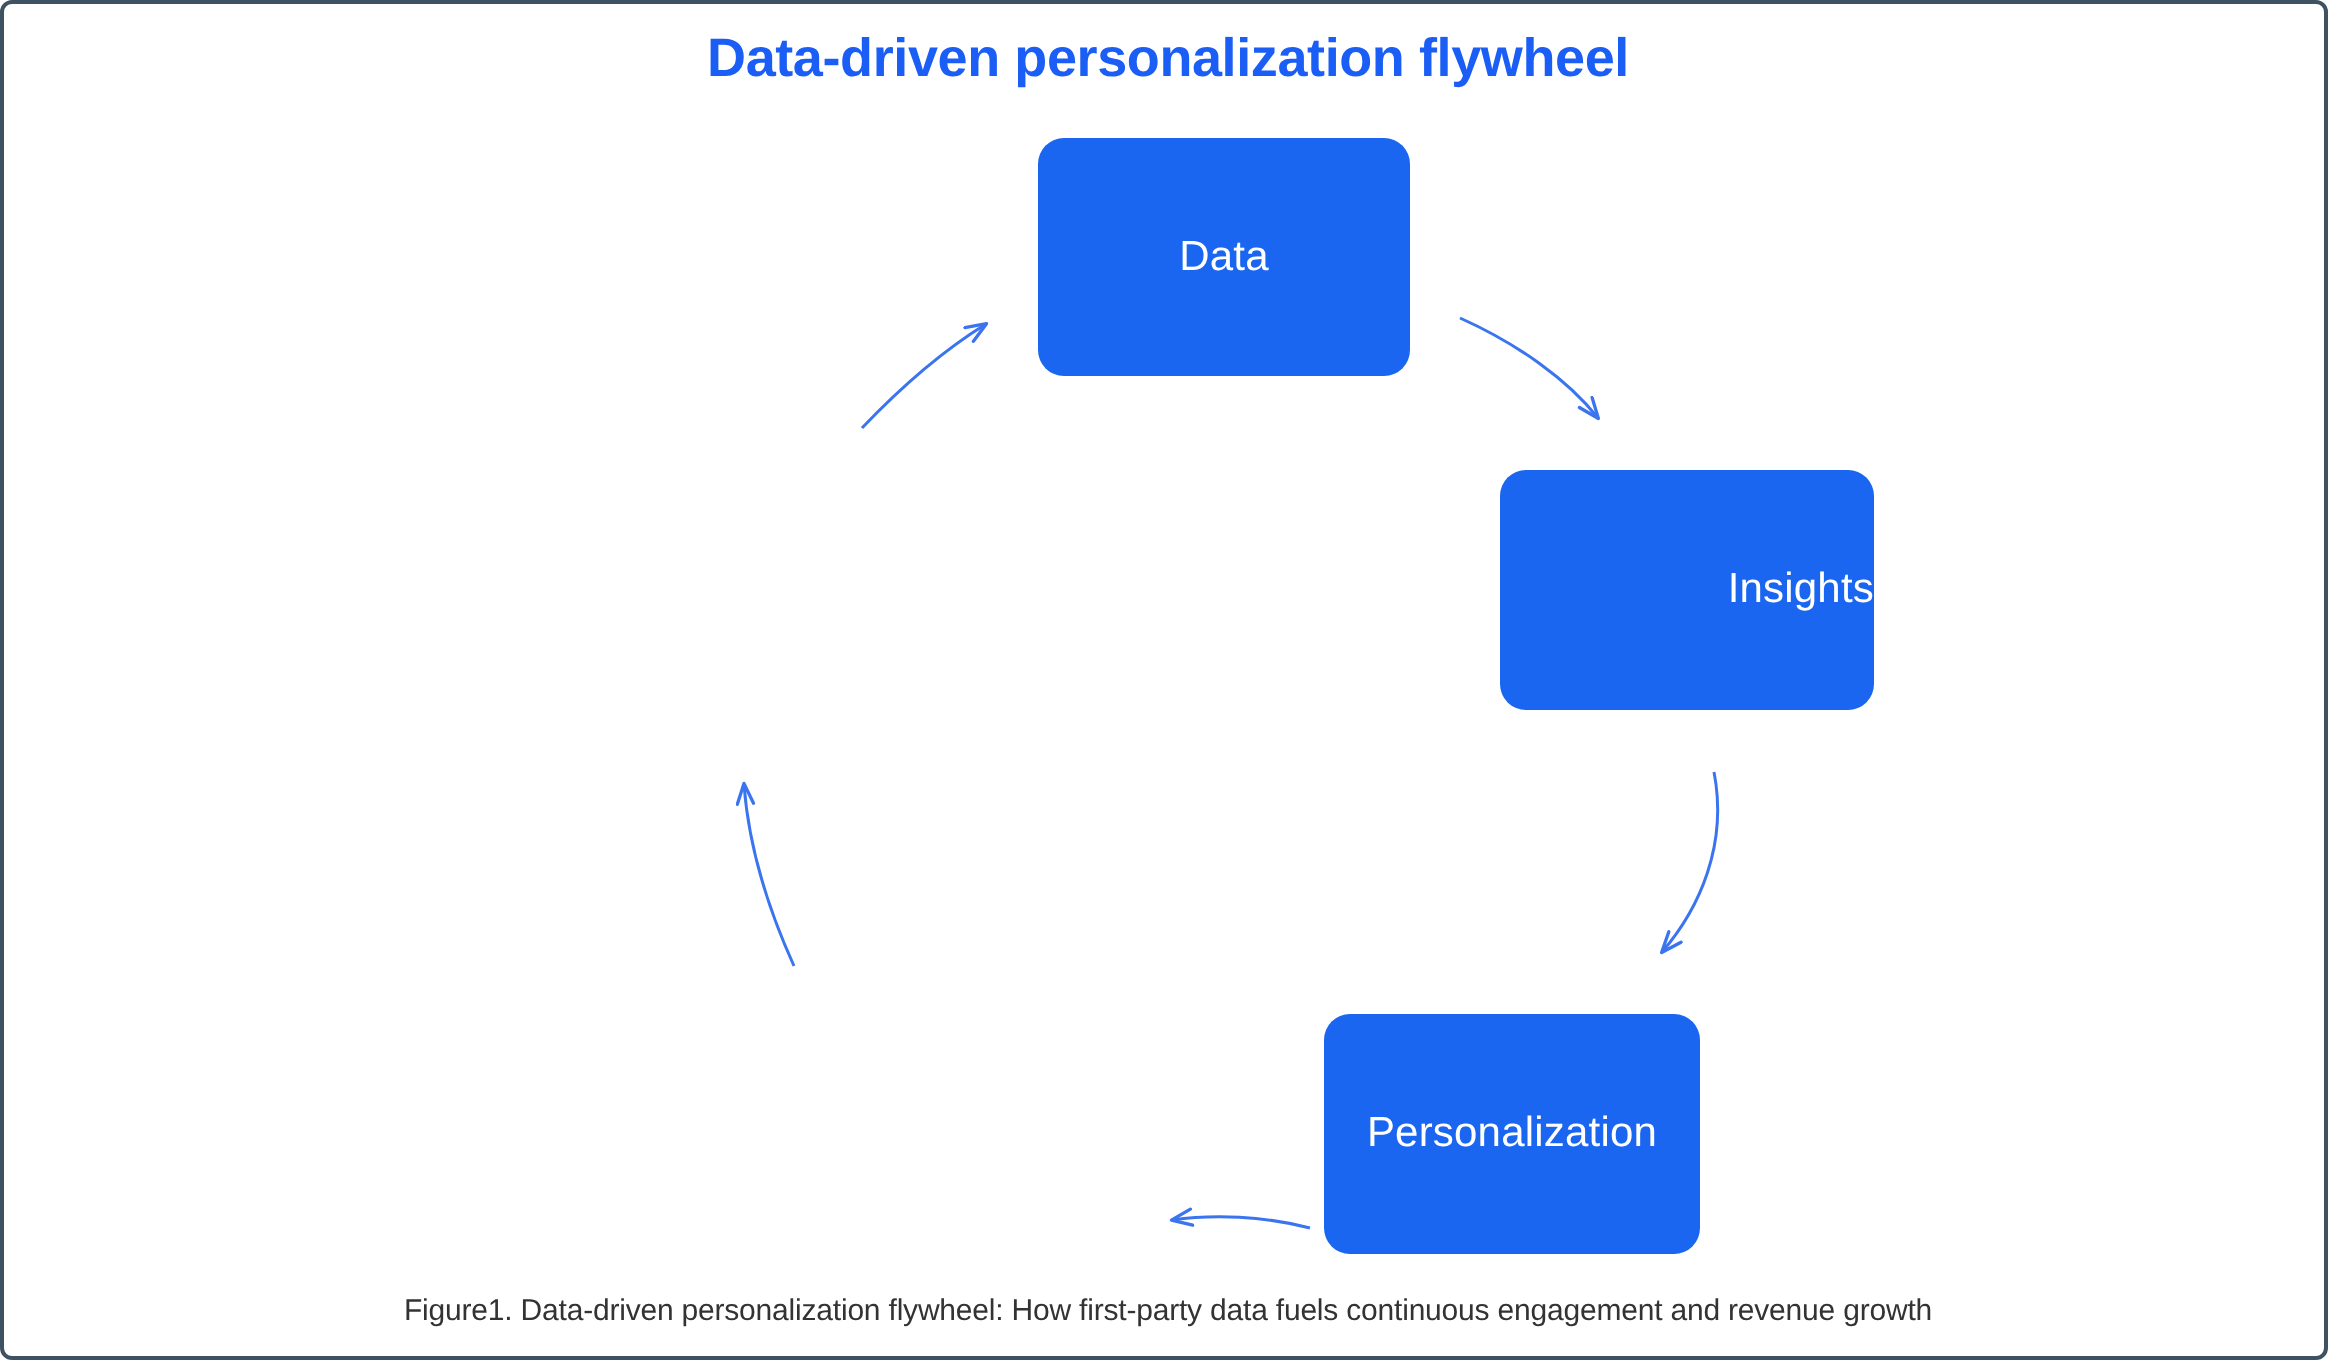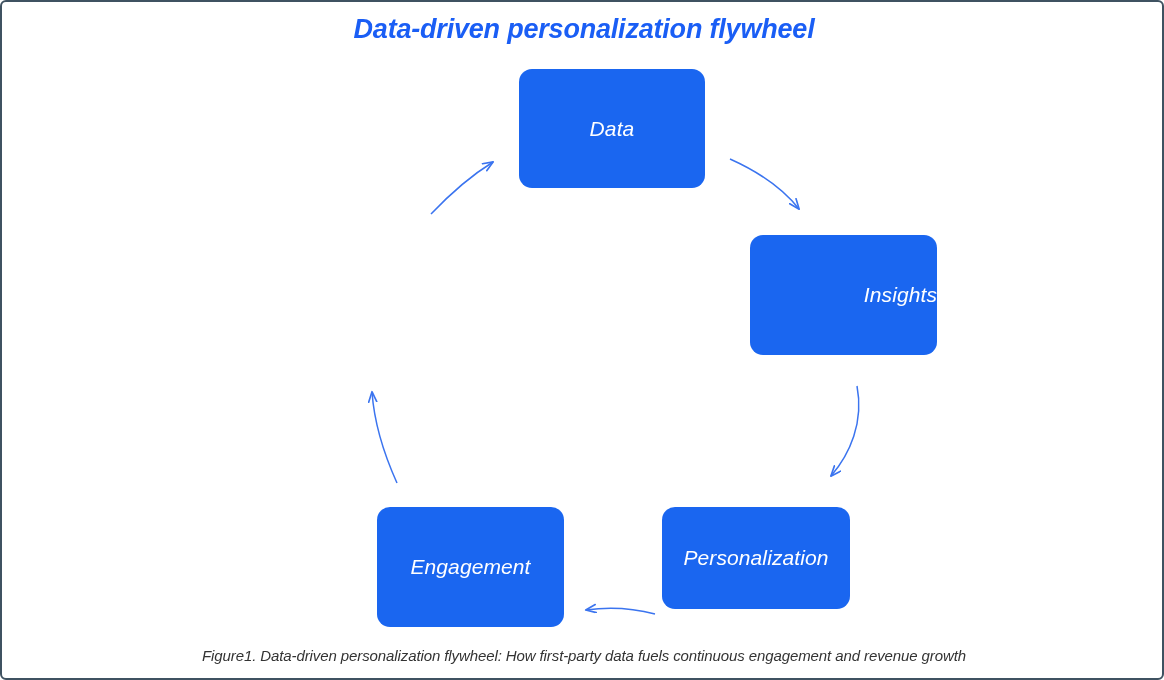--- a/index.html
+++ b/index.html
@@ -13,21 +13,20 @@
   }
   .frame {
     position: relative;
     width: 1164px;
     height: 680px;
     box-sizing: border-box;
     background: #ffffff;
     border: 2px solid #3f5261;
     border-radius: 6px;
     overflow: hidden;
-    font-style: italic;
   }
   .title {
     position: absolute;
     left: 0;
     top: 12px;
     width: 1164px;
     text-align: center;
     font-size: 27px;
     font-weight: bold;
     color: #1a5ef5;
@@ -58,21 +57,21 @@
     display: flex;
     align-items: center;
     justify-content: center;
     font-size: 21px;
     font-weight: 400;
     letter-spacing: 0.1px;
     white-space: nowrap;
   }
   .node-data        { left: 517px; top: 67px;  width: 186px; height: 119px; }
   .node-insights    { left: 748px; top: 233px; width: 187px; height: 120px; justify-content: flex-end; }
-  .node-personal    { left: 660px; top: 505px; width: 188px; height: 102px; }
+  .node-personal    { left: 660px; top: 505px; width: 188px; height: 120px; }
   .node-engagement  { left: 375px; top: 505px; width: 187px; height: 120px; }
   .node-revenue     { left: 288px; top: 233px; width: 184px; height: 120px; }
 
   .caption {
     position: absolute;
     left: 0;
     bottom: 14px;
     width: 1164px;
     text-align: center;
     font-size: 15px;
@@ -113,22 +112,19 @@
     </div>
 
     <div class="node node-insights">
       <span>Insights</span>
     </div>
 
     <div class="node node-personal">
       <span>Personalization</span>
     </div>
 
-    <div class="node node-engagement">
-      <span>Engagement</span>
-    </div>
 
 
   </div>
 
   <div class="caption">Figure1. Data-driven personalization flywheel: How first-party data fuels continuous engagement and revenue growth</div>
 
 </div>
 
 </body></html>

